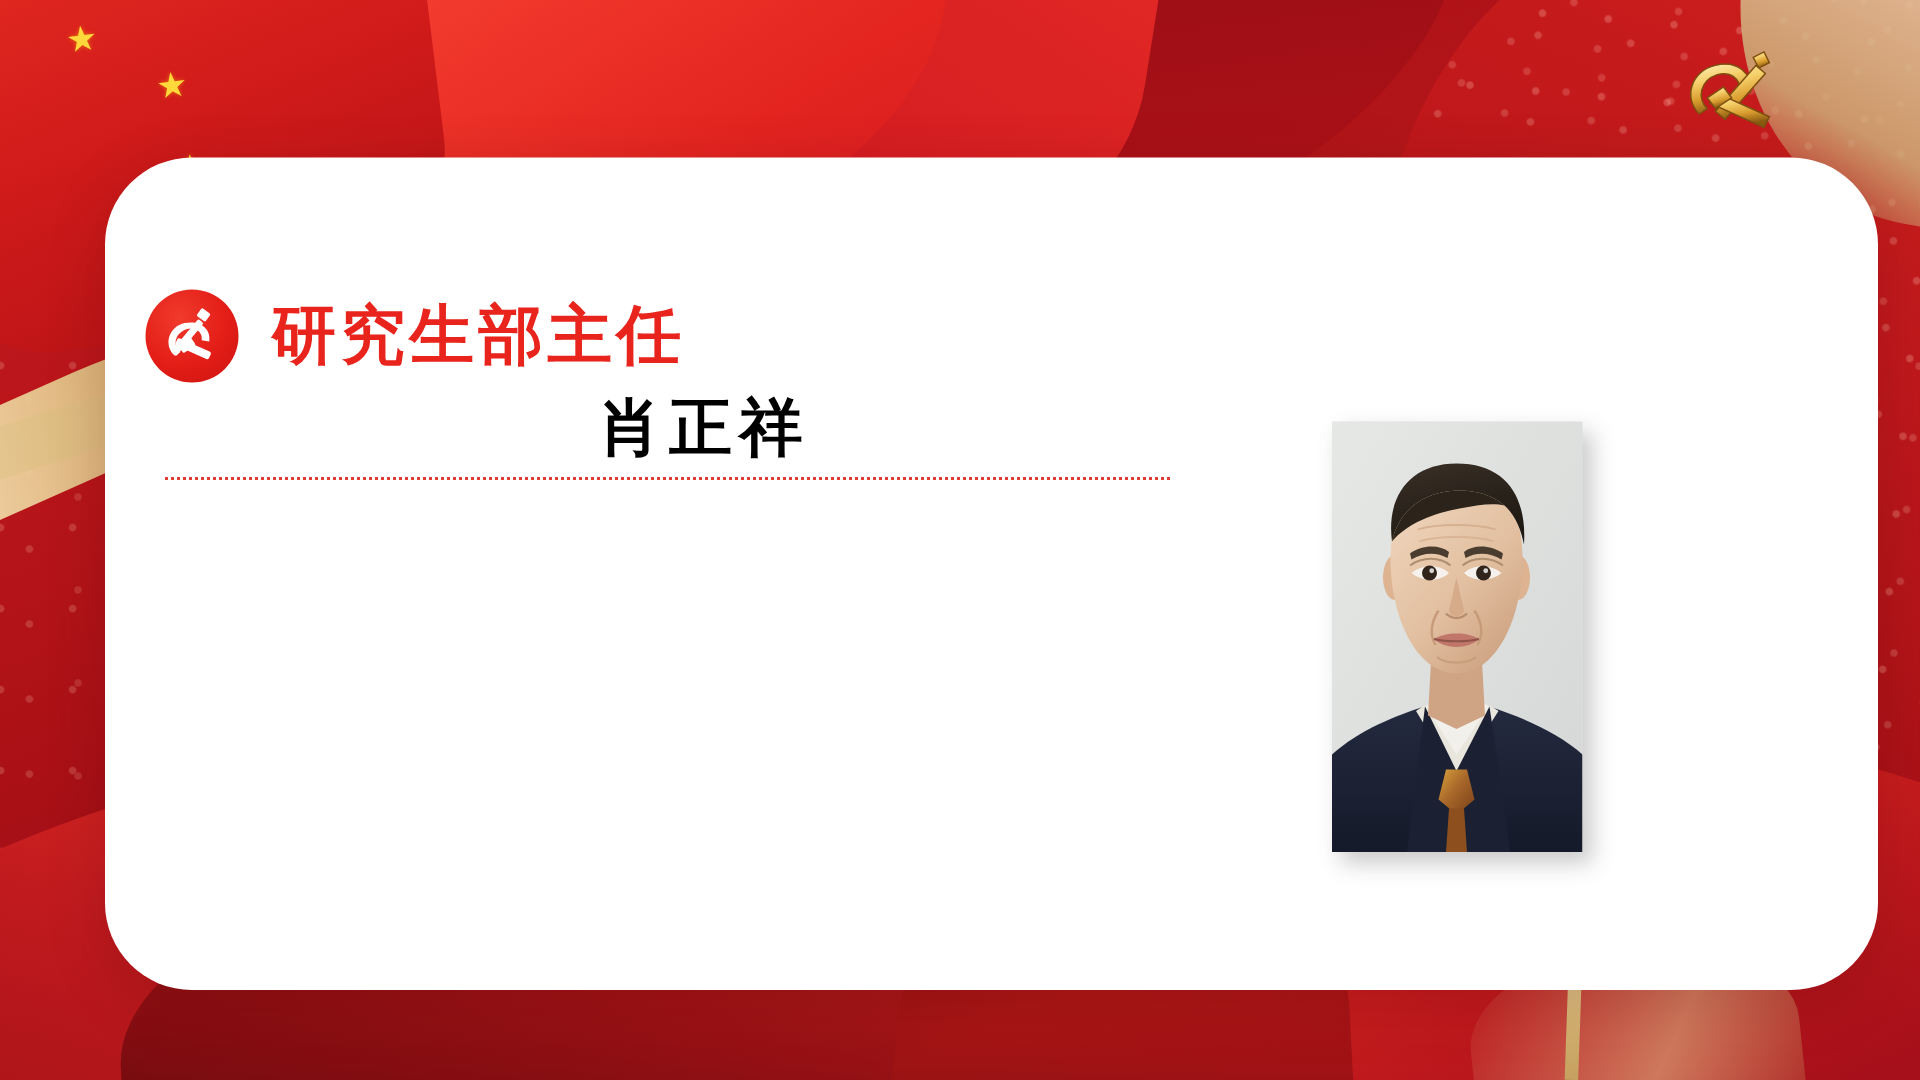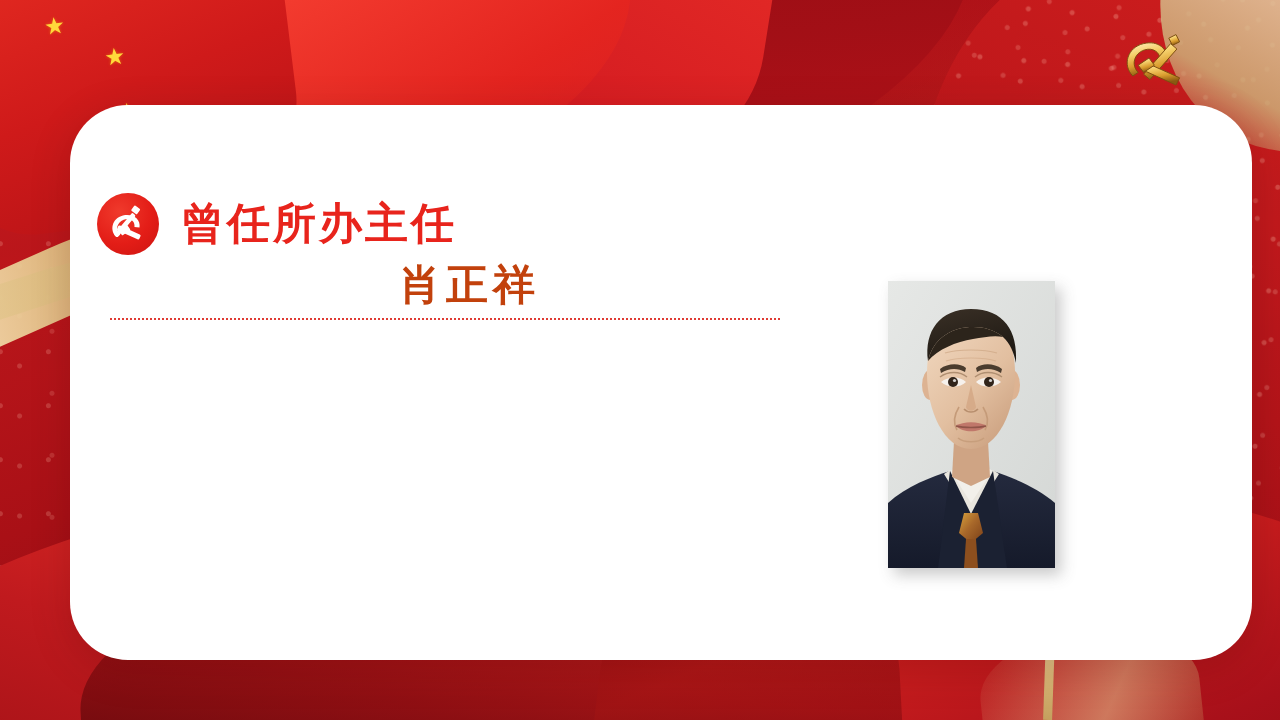--- a/index.html
+++ b/index.html
@@ -166,21 +166,21 @@
     color:#e8241c;
     letter-spacing:3px;
     white-space:nowrap;
   }
   .name-line {
     position:absolute; left:27px; top:152px; width:745px;
     text-align:center;
     font-family:"Liberation Serif", serif;
     font-weight:bold;
     font-size:42px;
-    color:#c2410c;
+    color:#000000;
     letter-spacing:5px;
   }
 
   .divider {
     position:absolute; left:40px; top:213px; width:670px; height:0;
     border-top:2.5px dotted #e03b34;
   }
 
   
   .body-text {
@@ -261,21 +261,21 @@
         <svg viewBox="0 0 64 64" width="46" height="46">
           <g fill="#ffffff">
             <path d="M16 50 C6 42 9 24 25 20 C39 17 50 25 48 37 L41 36 C42 28 35 23 26 26 C16 30 14 41 21 47 Z"></path>
             <rect x="38" y="8" width="10" height="9" rx="1.5" transform="rotate(36 43 12)"></rect>
             <rect x="24.5" y="13" width="6.5" height="40" rx="2" transform="rotate(40 27 33)"></rect>
             <rect x="16" y="40" width="34" height="7.5" rx="2" transform="rotate(24 33 44)"></rect>
             <rect x="20" y="36" width="14" height="9" rx="1.5" transform="rotate(-34 27 40)"></rect>
           </g>
         </svg>
       </div>
-      <div class="title-main">曾任所办主任</div>
+      <div class="title-main">研究生部主任</div>
     </div>
 
     <div class="name-line">肖正祥</div>
 
     <div class="divider"></div>
 
 
     <div class="portrait">
       <svg viewBox="0 0 167 287" preserveAspectRatio="none">
         <defs>

